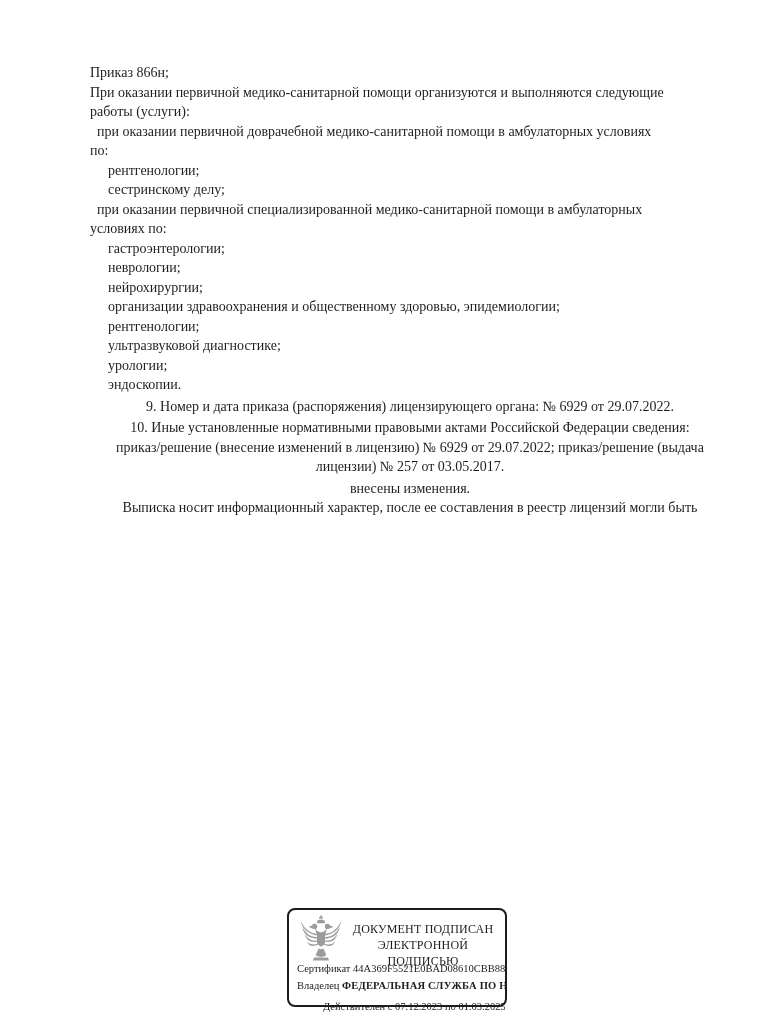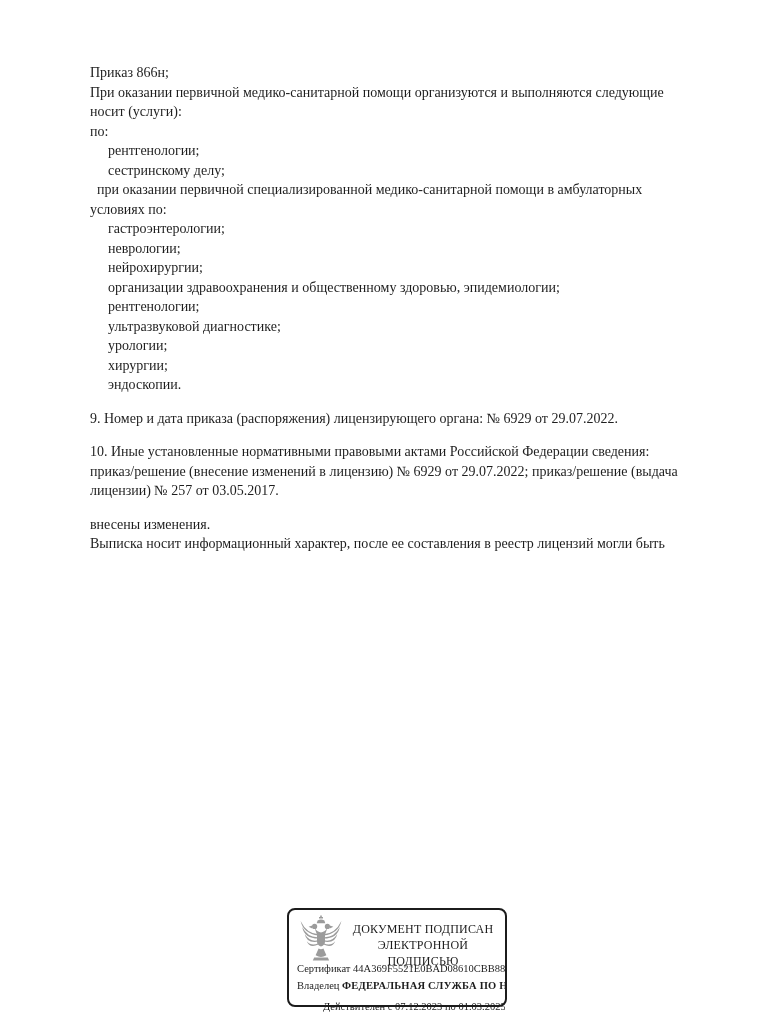--- a/index.html
+++ b/index.html
@@ -5,21 +5,21 @@
   html,body{margin:0;padding:0;}
   body{
     width:770px;height:1024px;background:#ffffff;position:relative;
     font-family:"Liberation Serif", serif;color:#1e1e1e;overflow:hidden;
   }
   .doc{
     position:absolute;left:90px;top:63px;width:640px;
     font-size:14px;line-height:19.5px;
   }
   .para{margin:0;}
-  .para + .para{margin-top:14px;}
+  .para + .para{margin-top:2px;text-align:center;}
   .line{white-space:nowrap;}
   .ind1{padding-left:7px;}
   .ind2{padding-left:18px;}
 
   .stamp{
     position:absolute;left:287px;top:908px;width:220px;height:99px;
     box-sizing:border-box;border:2px solid #1c1c1c;border-radius:8px;
     background:#ffffff;color:#1c1c1c;
   }
   .emblem{position:absolute;left:9px;top:5px;width:46px;height:50px;}
@@ -36,34 +36,34 @@
   .stamp-line.valid{top:90px;margin-left:26px;}
   .stamp-line b{font-weight:bold;letter-spacing:.2px;}
 </style>
 </head>
 <body>
 
 <div class="doc">
   <div class="para">
     <div class="line">Приказ 866н;</div>
     <div class="line">При оказании первичной медико-санитарной помощи организуются и выполняются следующие</div>
-    <div class="line">носит (услуги):</div>
+    <div class="line">работы (услуги):</div>
+    <div class="line ind1">при оказании первичной доврачебной медико-санитарной помощи в амбулаторных условиях</div>
     <div class="line">по:</div>
     <div class="line ind2">рентгенологии;</div>
     <div class="line ind2">сестринскому делу;</div>
     <div class="line ind1">при оказании первичной специализированной медико-санитарной помощи в амбулаторных</div>
     <div class="line">условиях по:</div>
     <div class="line ind2">гастроэнтерологии;</div>
     <div class="line ind2">неврологии;</div>
     <div class="line ind2">нейрохирургии;</div>
     <div class="line ind2">организации здравоохранения и общественному здоровью, эпидемиологии;</div>
     <div class="line ind2">рентгенологии;</div>
     <div class="line ind2">ультразвуковой диагностике;</div>
     <div class="line ind2">урологии;</div>
-    <div class="line ind2">хирургии;</div>
     <div class="line ind2">эндоскопии.</div>
   </div>
   <div class="para">
     <div class="line">9. Номер и дата приказа (распоряжения) лицензирующего органа: № 6929 от 29.07.2022.</div>
   </div>
   <div class="para">
     <div class="line">10. Иные установленные нормативными правовыми актами Российской Федерации сведения:</div>
     <div class="line">приказ/решение (внесение изменений в лицензию) № 6929 от 29.07.2022; приказ/решение (выдача</div>
     <div class="line">лицензии) № 257 от 03.05.2017.</div>
   </div>

